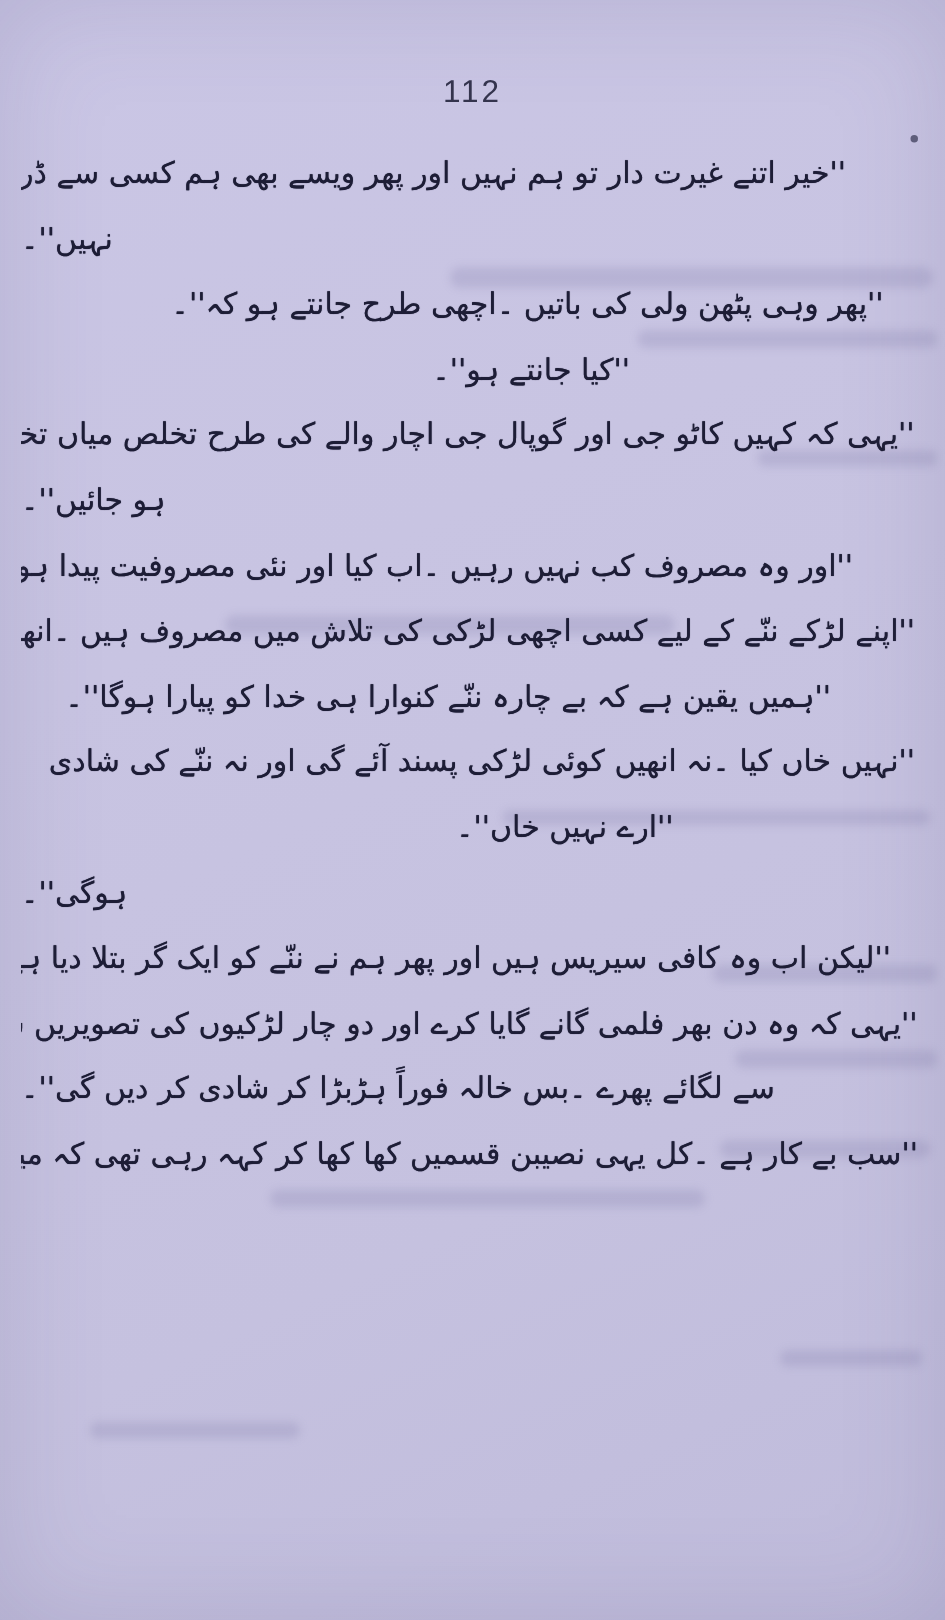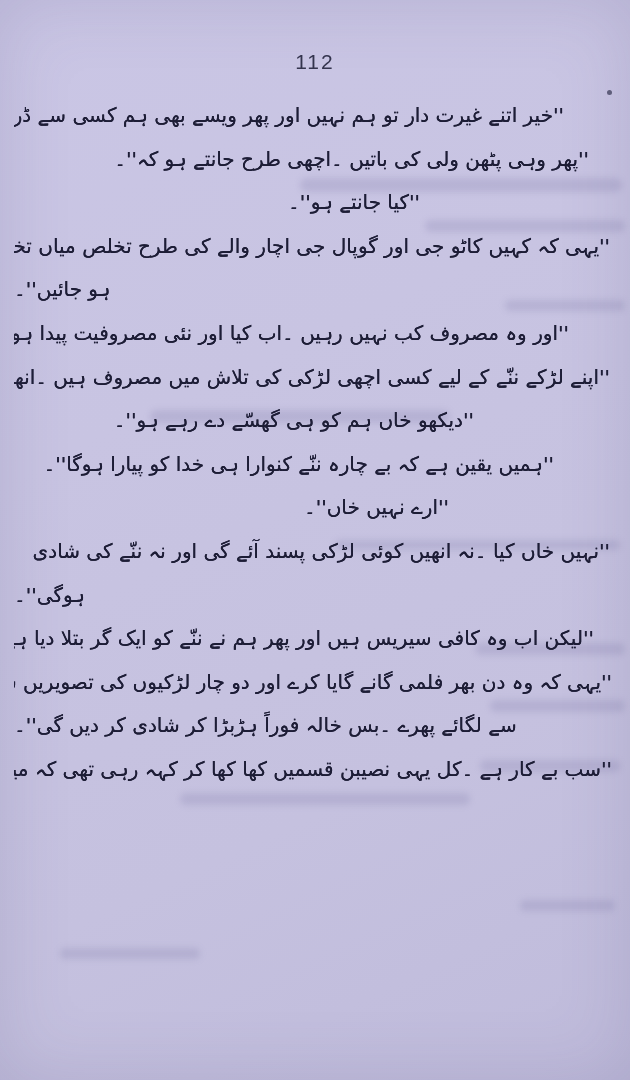--- a/index.html
+++ b/index.html
@@ -80,30 +80,30 @@
   <div class="smudge" style="left:335px; top:540px; width:285px; height:10px;"></div>
   <div class="smudge" style="left:475px; top:643px; width:150px; height:12px;"></div>
   <div class="smudge" style="left:490px; top:700px; width:135px; height:12px;"></div>
   <div class="smudge" style="left:480px; top:760px; width:140px; height:12px;"></div>
   <div class="smudge" style="left:180px; top:793px; width:290px; height:12px;"></div>
   <div class="smudge" style="left:520px; top:900px; width:95px; height:11px;"></div>
   <div class="smudge" style="left:60px; top:948px; width:140px; height:11px;"></div>
 
   <div class="text-block">
       <div class="line right" dir="rtl" lang="ur" style="padding-right: 50px;">''خیر اتنے غیرت دار تو ہم نہیں اور پھر ویسے بھی ہم کسی سے ڈرتے ڈراتے</div>
+      <div class="line left" dir="rtl" lang="ur">نہیں''۔</div>
       <div class="line right" dir="rtl" lang="ur" style="padding-right: 25px;">''پھر وہی پٹھن ولی کی باتیں ۔اچھی طرح جانتے ہو کہ''۔</div>
       <div class="line right" dir="rtl" lang="ur" style="padding-right: 194px;">''کیا جانتے ہو''۔</div>
       <div class="line right" dir="rtl" lang="ur" style="padding-right: 4px;">''یہی کہ کہیں کاٹو جی اور گوپال جی اچار والے کی طرح تخلص میاں تخلص نہ</div>
       <div class="line left" dir="rtl" lang="ur">ہو جائیں''۔</div>
       <div class="line right" dir="rtl" lang="ur" style="padding-right: 45px;">''اور وہ مصروف کب نہیں رہیں ۔اب کیا اور نئی مصروفیت پیدا ہوگئی''۔</div>
       <div class="line right" dir="rtl" lang="ur" style="padding-right: 4px;">''اپنے لڑکے ننّے کے لیے کسی اچھی لڑکی کی تلاش میں مصروف ہیں ۔انھیں</div>
-      <div class="line right" dir="rtl" lang="ur" style="padding-right: 140px;">''دیکھو خاں ہم کو ہی گھسّے دے رہے ہو''۔</div>
       <div class="line right" dir="rtl" lang="ur" style="padding-right: 60px;">''ہمیں یقین ہے کہ بے چارہ ننّے کنوارا ہی خدا کو پیارا ہوگا''۔</div>
+      <div class="line right" dir="rtl" lang="ur" style="padding-right: 4px;">''نہیں خاں کیا ۔نہ انھیں کوئی لڑکی پسند آئے گی اور نہ ننّے کی شادی</div>
       <div class="line right" dir="rtl" lang="ur" style="padding-right: 165px;">''ارے نہیں خاں''۔</div>
-      <div class="line right" dir="rtl" lang="ur" style="padding-right: 4px;">''نہیں خاں کیا ۔نہ انھیں کوئی لڑکی پسند آئے گی اور نہ ننّے کی شادی</div>
       <div class="line left" dir="rtl" lang="ur">ہوگی''۔</div>
       <div class="line right" dir="rtl" lang="ur" style="padding-right: 20px;">''لیکن اب وہ کافی سیریس ہیں اور پھر ہم نے ننّے کو ایک گر بتلا دیا ہے''۔</div>
       <div class="line right" dir="rtl" lang="ur" style="padding-right: 2px;">''یہی کہ وہ دن بھر فلمی گانے گایا کرے اور دو چار لڑکیوں کی تصویریں سینے</div>
       <div class="line left" dir="rtl" lang="ur">سے لگائے پھرے ۔بس خالہ فوراً ہڑبڑا کر شادی کر دیں گی''۔</div>
       <div class="line right" dir="rtl" lang="ur" style="padding-right: 2px;">''سب بے کار ہے ۔کل یہی نصیبن قسمیں کھا کھا کر کہہ رہی تھی کہ میں خالہ</div>
     </div>
 
 </div>
 
 </body></html>

